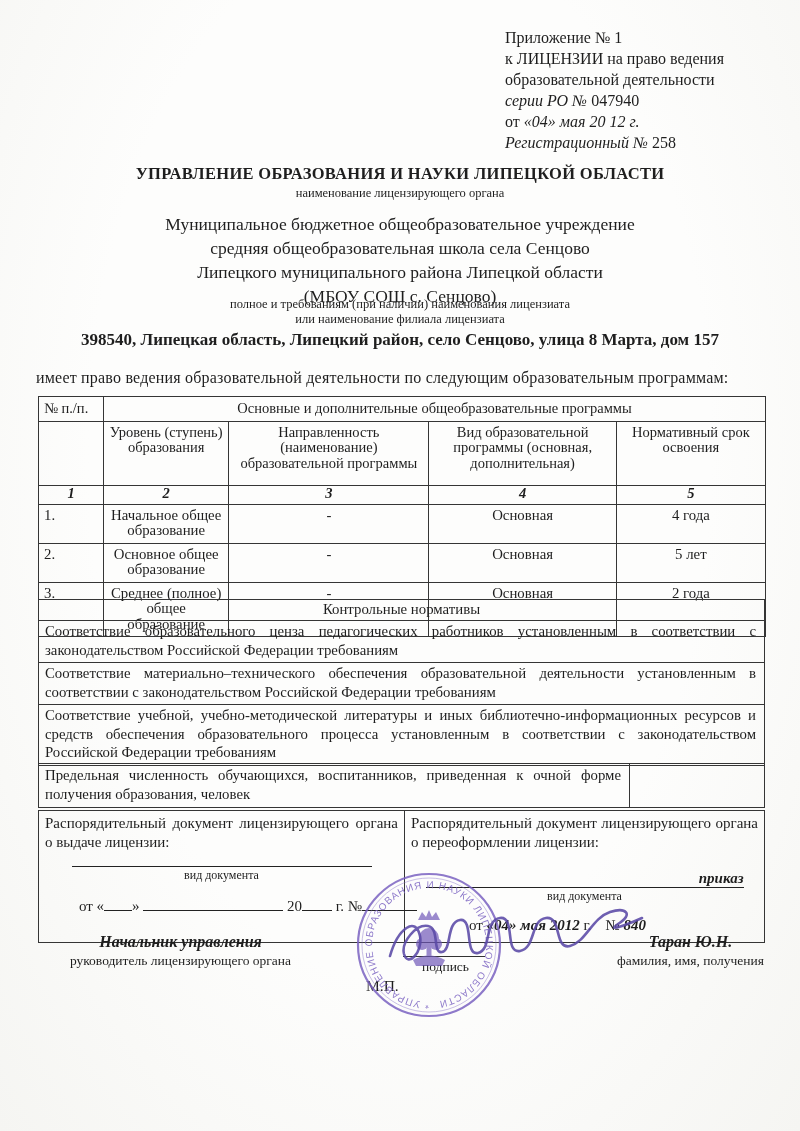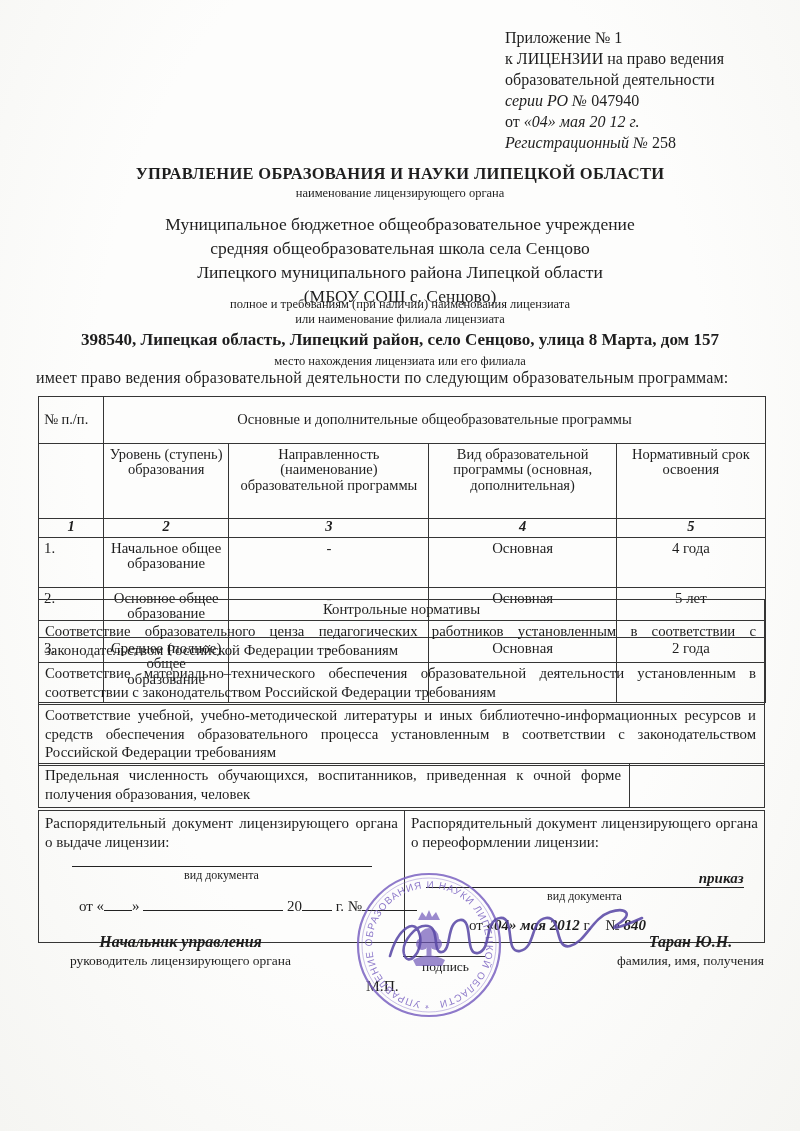--- a/index.html
+++ b/index.html
@@ -17,21 +17,21 @@
   .center-abs{position:absolute;left:0;right:0;text-align:center;}
   .authority-title{top:164px;font-weight:bold;font-size:16.5px;letter-spacing:.3px;}
   .authority-caption{top:186px;font-size:12.5px;}
   .licensee{top:212px;font-weight:normal;font-size:17.5px;line-height:24px;}
   .licensee-captions{top:297px;font-size:12.5px;line-height:15px;}
   .address{top:330px;font-weight:bold;font-size:17px;}
   .address-caption{top:354px;font-size:12.5px;}
   .intro{position:absolute;left:36px;top:369px;font-size:16px;letter-spacing:.2px;}
   
   table{border-collapse:collapse;}
-  td{border:1.5px solid #353535;padding:15px 4px;vertical-align:top;}
+  td{border:1.5px solid #353535;padding:4px 4px;vertical-align:top;}
   .t1{position:absolute;left:38px;top:396px;width:728px;table-layout:fixed;
       font-size:14.5px;line-height:15.5px;text-align:center;}
   .t1 .group-h{height:19px;}
   .t1 .col-h td{height:56px;padding-top:3px;}
   .t1 .idx td{font-style:italic;font-weight:bold;height:18px;padding:0;}
   .t1 .data td{height:30px;padding-top:3px;font-size:14.8px;}
   .t1 .no-cell{text-align:left;padding-left:5px;}
   
   .t2{position:absolute;left:38px;top:599px;width:725px;border:1.5px solid #353535;font-size:14.8px;}
   .t2-title{text-align:center;padding:1px 0 2px 0;}
@@ -87,21 +87,20 @@
     <div>средняя общеобразовательная школа  села Сенцово</div>
     <div>Липецкого муниципального района Липецкой области</div>
     <div>(МБОУ  СОШ  с. Сенцово)</div>
   </div>
   <div class="center-abs licensee-captions">
     <div>полное и требованиям (при наличии) наименования лицензиата</div>
     <div>или наименование филиала лицензиата</div>
   </div>
 
   <div class="center-abs address">398540, Липецкая область, Липецкий район,  село Сенцово, улица 8 Марта, дом 157</div>
-  <div class="center-abs address-caption">место нахождения лицензиата или его филиала</div>
 
   <div class="intro">имеет право ведения образовательной деятельности по следующим образовательным программам:</div>
 
   <table class="t1">
     <colgroup>
         <col style="width:65px">
         <col style="width:125px">
         <col style="width:200px">
         <col style="width:187px">
         <col style="width:149px">

